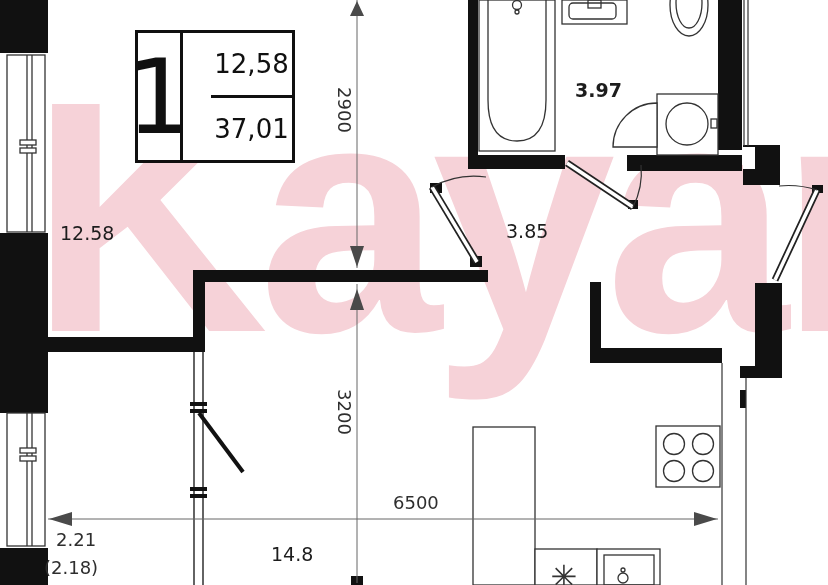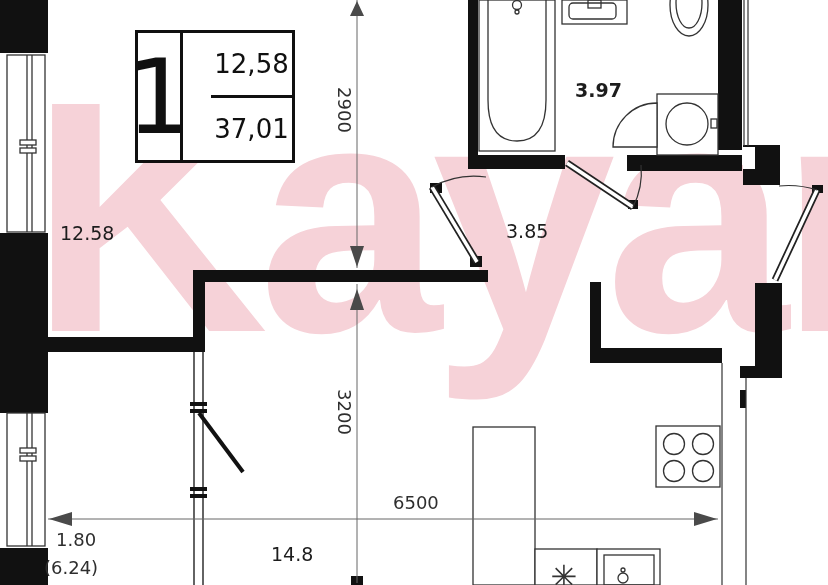--- a/index.html
+++ b/index.html
@@ -160,22 +160,22 @@
   </svg>
 
   <div class="lbl" style="left:60px;top:222px;">12.58</div>
   <div class="lbl" style="left:575px;top:79px;font-weight:bold;">3.97</div>
   <div class="lbl" style="left:506px;top:220px;">3.85</div>
   <div class="lbl" style="left:227px;top:543px;margin-left:44px;">14.8</div>
 
   <div class="dimlbl vdim" style="left:312px;top:99px;">2900</div>
   <div class="dimlbl vdim" style="left:312px;top:401px;">3200</div>
   <div class="dimlbl" style="left:385px;top:492px;margin-left:8px;">6500</div>
-  <div class="dimlbl" style="left:56px;top:529px;">1.80</div>
-  <div class="dimlbl" style="left:44px;top:557px;">(6.24)</div>
+  <div class="dimlbl" style="left:56px;top:529px;">2.21</div>
+  <div class="dimlbl" style="left:44px;top:557px;">(2.18)</div>
 
   <div id="info-box">
     <div id="info-room-count">1</div>
     <div id="info-areas">
       <div class="area-row">12,58</div>
       <div class="area-row">37,01</div>
     </div>
   </div>
 
 </div>

